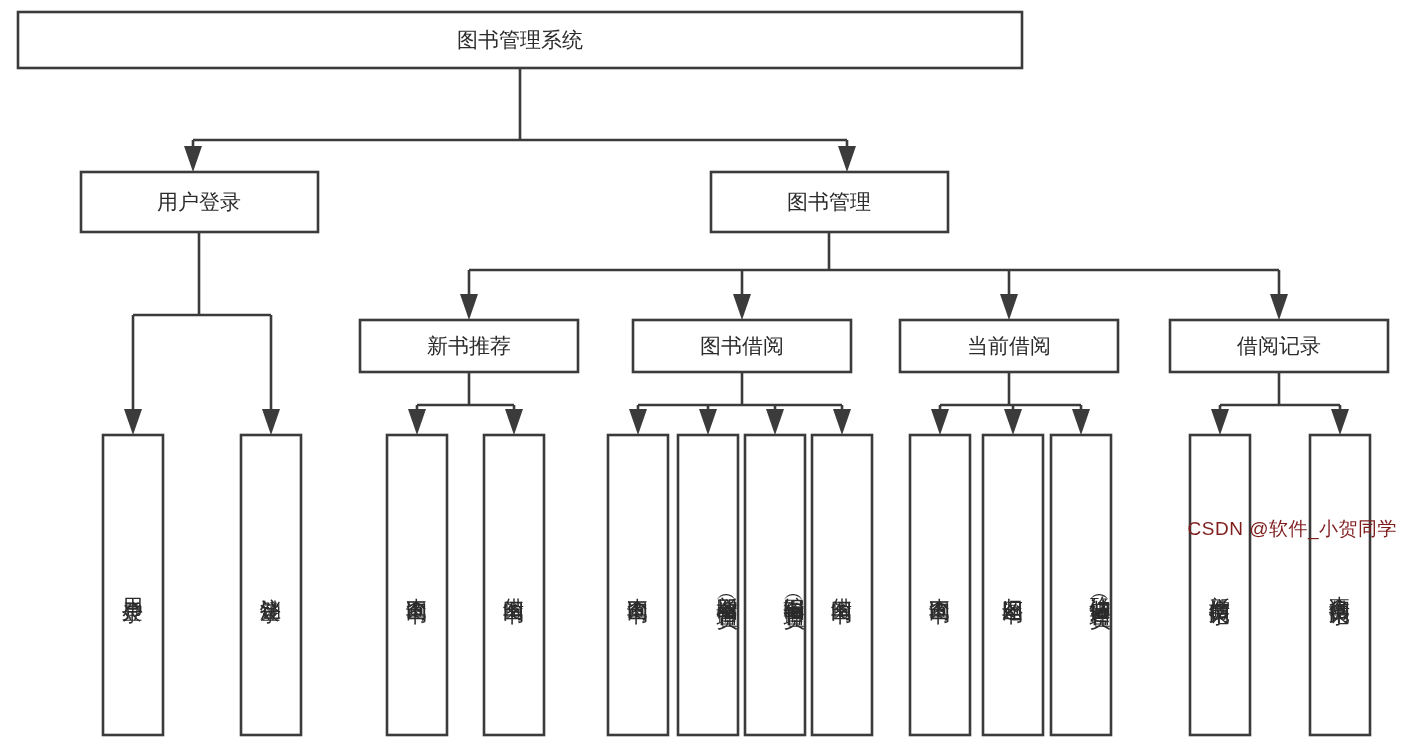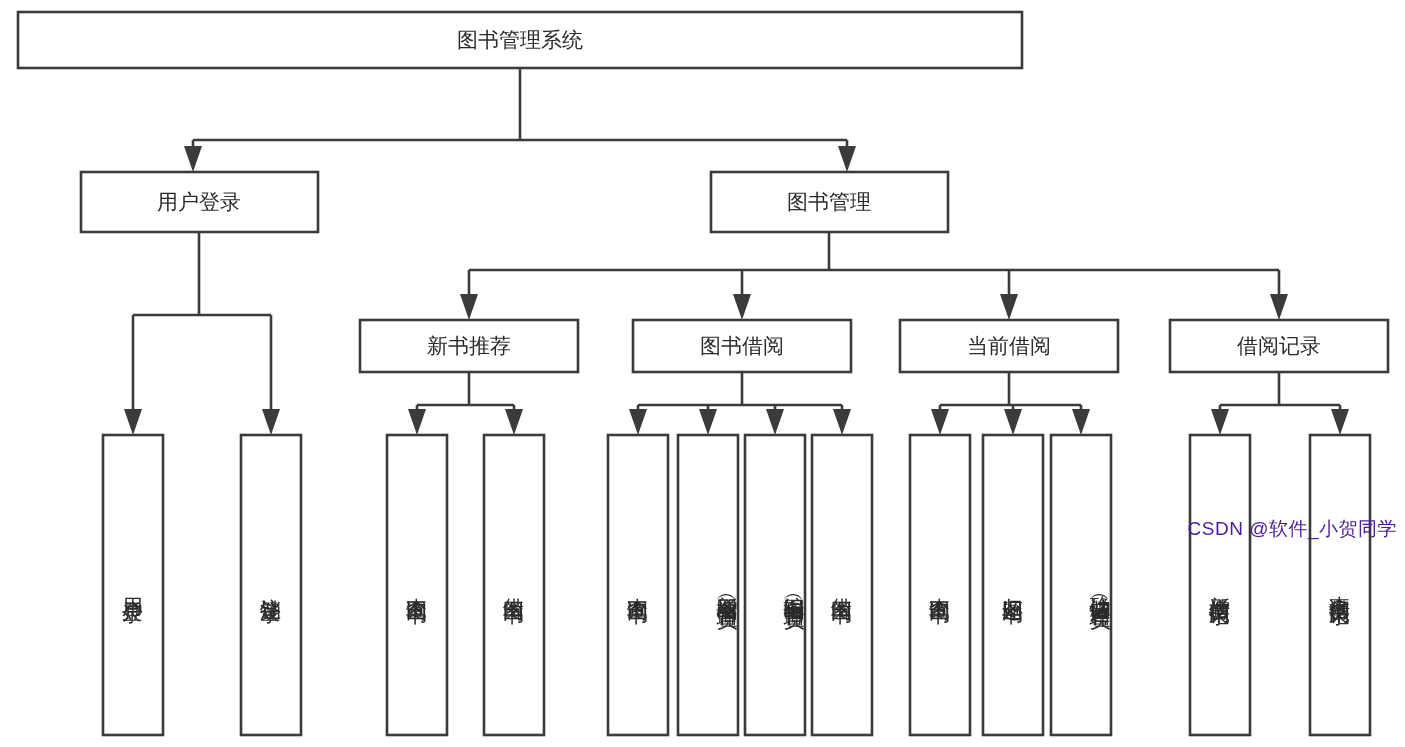--- a/index.html
+++ b/index.html
@@ -63,21 +63,21 @@
     white-space: nowrap;
     pointer-events: none;
     user-select: none;
   }
   .watermark {
     position: absolute;
     right: 8px;
     bottom: 6px;
     font-family: "Liberation Sans", "DejaVu Sans", sans-serif;
     font-size: 19px;
-    color: #4c1d95;
+    color: #7f1d1d;
     white-space: nowrap;
     letter-spacing: 0.5px;
   }
 </style>
 </head>
 <body>
 
 <div id="diagram-root">
 
   <svg id="flow" viewBox="0 0 1405 747">

